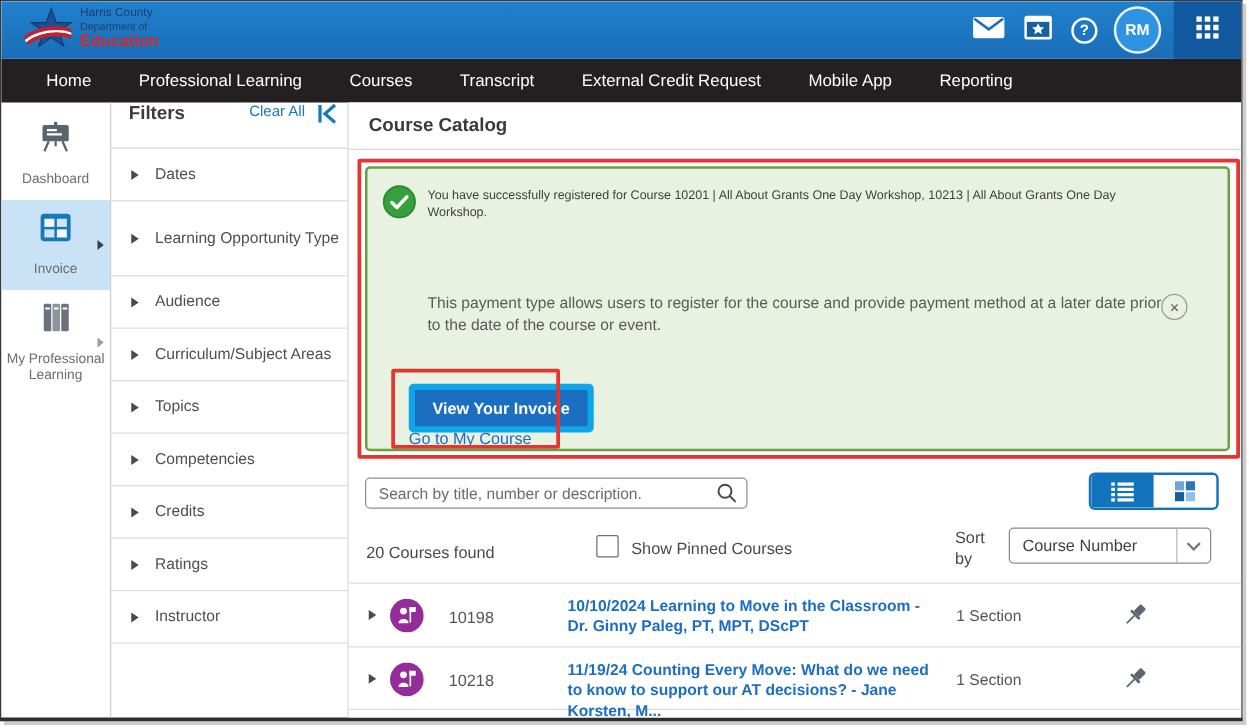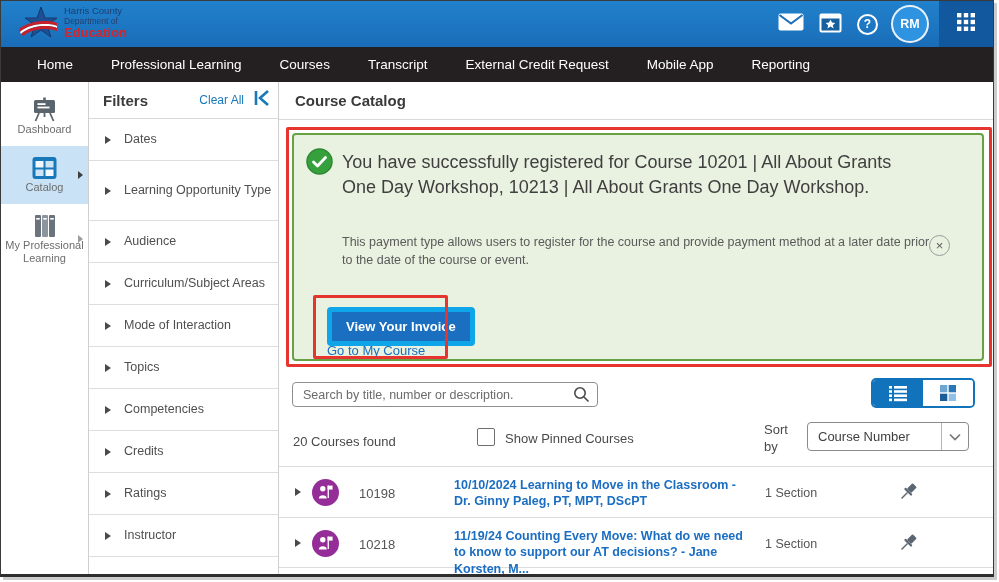--- a/index.html
+++ b/index.html
@@ -30,30 +30,30 @@
 
   
   .mainnav { height:35px; background:#241f21; display:flex; align-items:center;
              padding-left:36px; gap:38px; }
   .mainnav .nav-item { color:#fff; font-size:13.5px; cursor:pointer; white-space:nowrap; }
 
   
   .content { display:flex; height:493px; }
   .iconbar { width:88px; border-right:1px solid #cfcfcf; padding-top:6px; flex:none; }
   .icon-item { position:relative; display:flex; flex-direction:column; align-items:center;
-               gap:0; padding:9px 2px; cursor:pointer; }
+               gap:14px; padding:9px 2px; cursor:pointer; }
   .icon-item .lbl { font-size:11px; color:#6d6d6d; text-align:center; line-height:1.25; }
   .icon-item.active { background:#c9e2f6; }
   .side-arr { position:absolute; right:5px; top:50%; transform:translateY(-50%);
               width:0; height:0; border-left:5px solid #3f3f3f;
               border-top:4px solid transparent; border-bottom:4px solid transparent; }
   .side-arr.light { border-left-color:#9e9e9e; }
 
   .filters { width:190px; border-right:1px solid #cfcfcf; flex:none; }
-  .filters-head { height:37px; display:flex; align-items:center;
+  .filters-head { height:37px; display:flex; align-items:flex-start;
                   padding:0 8px 0 14px; border-bottom:1px solid #d9d9d9; }
   .filters-title { font-size:15px; font-weight:bold; color:#3c3c3c; flex:1; }
   .clear-all { font-size:12px; color:#1779ba; margin-right:9px; cursor:pointer; }
   .filter-row { display:flex; align-items:center; border-bottom:1px solid #dedede;
                 min-height:42px; padding:4px 4px 4px 16px; cursor:pointer; }
   .filter-row.tall { min-height:60px; }
   .caret { width:0; height:0; border-left:6px solid #4a4a4a;
            border-top:4.5px solid transparent; border-bottom:4.5px solid transparent;
            margin-right:13px; flex:none; }
   .flabel { font-size:12.5px; color:#4f4f4f; line-height:1.45; width:150px; }
@@ -61,21 +61,21 @@
   
   .main { flex:1; position:relative; background:#fff; }
   .main-title-row { height:38px; border-bottom:1px solid #d9d9d9;
                     display:flex; align-items:center; padding-left:16px; }
   .main-title { font-size:15px; font-weight:bold; color:#3a3a3a; }
 
   .green-panel { position:absolute; left:13px; top:51px; width:692px; height:228px;
                  background:#e9f2e0; border:2px solid #67a144; border-radius:4px; z-index:1; }
   .gp-check { position:absolute; left:12px; top:13px; }
   .gp-msg { position:absolute; left:48px; top:15px; right:64px;
-            font-size:18px; color:#3f3f3f; line-height:1.4; }
+            font-size:10px; color:#3f3f3f; line-height:1.4; }
   .gp-note { position:absolute; left:48px; top:98px; width:588px;
              font-size:12.5px; color:#5a5a5a; line-height:1.45; }
   .gp-close { position:absolute; right:32px; top:100px; width:21px; height:21px;
               border:1.3px solid #9a9a9a; border-radius:50%; color:#5a5a5a;
               font-size:13px; display:flex; align-items:center; justify-content:center;
               cursor:pointer; background:transparent; }
   .gp-btn { position:absolute; left:33px; top:172px; padding:7px 14px;
             background:#1b6fc0; color:#fff; font-size:13px; font-weight:bold;
             border:5px solid #0ea5e9; border-radius:4px; cursor:pointer;
             font-family:"Liberation Sans", sans-serif; }
@@ -207,21 +207,21 @@
       </div>
 
       <div class="icon-item active">
         <svg width="27" height="26" viewBox="0 0 27 26">
           <rect x="1.5" y="2" width="24" height="22" rx="3" fill="#1779ba"></rect>
           <rect x="4.5" y="6" width="8" height="6.5" fill="#fff" opacity="0.95"></rect>
           <rect x="14.5" y="6" width="8" height="6.5" fill="#cfe4f4"></rect>
           <rect x="4.5" y="14.5" width="8" height="6.5" fill="#cfe4f4"></rect>
           <rect x="14.5" y="14.5" width="8" height="6.5" fill="#fff" opacity="0.95"></rect>
         </svg>
-        <span class="lbl">Catalog</span>
+        <span class="lbl">Invoice</span>
         <span class="side-arr"></span>
       </div>
 
       <div class="icon-item">
         <svg width="26" height="26" viewBox="0 0 26 26">
           <rect x="3" y="2" width="6" height="22" rx="1" fill="#6b747c"></rect>
           <rect x="10" y="2" width="6" height="22" rx="1" fill="#8d959c"></rect>
           <rect x="17" y="2" width="6" height="22" rx="1" fill="#6b747c"></rect>
           <rect x="4.2" y="5" width="3.6" height="1.6" fill="#fff"></rect>
           <rect x="11.2" y="5" width="3.6" height="1.6" fill="#fff"></rect>
@@ -252,24 +252,20 @@
         <span class="caret"></span>
         <span class="flabel">Learning Opportunity Type</span>
       </div>
       <div class="filter-row">
         <span class="caret"></span>
         <span class="flabel">Audience</span>
       </div>
       <div class="filter-row">
         <span class="caret"></span>
         <span class="flabel">Curriculum/Subject Areas</span>
-      </div>
-      <div class="filter-row">
-        <span class="caret"></span>
-        <span class="flabel">Mode of Interaction</span>
       </div>
       <div class="filter-row">
         <span class="caret"></span>
         <span class="flabel">Topics</span>
       </div>
       <div class="filter-row">
         <span class="caret"></span>
         <span class="flabel">Competencies</span>
       </div>
       <div class="filter-row">

